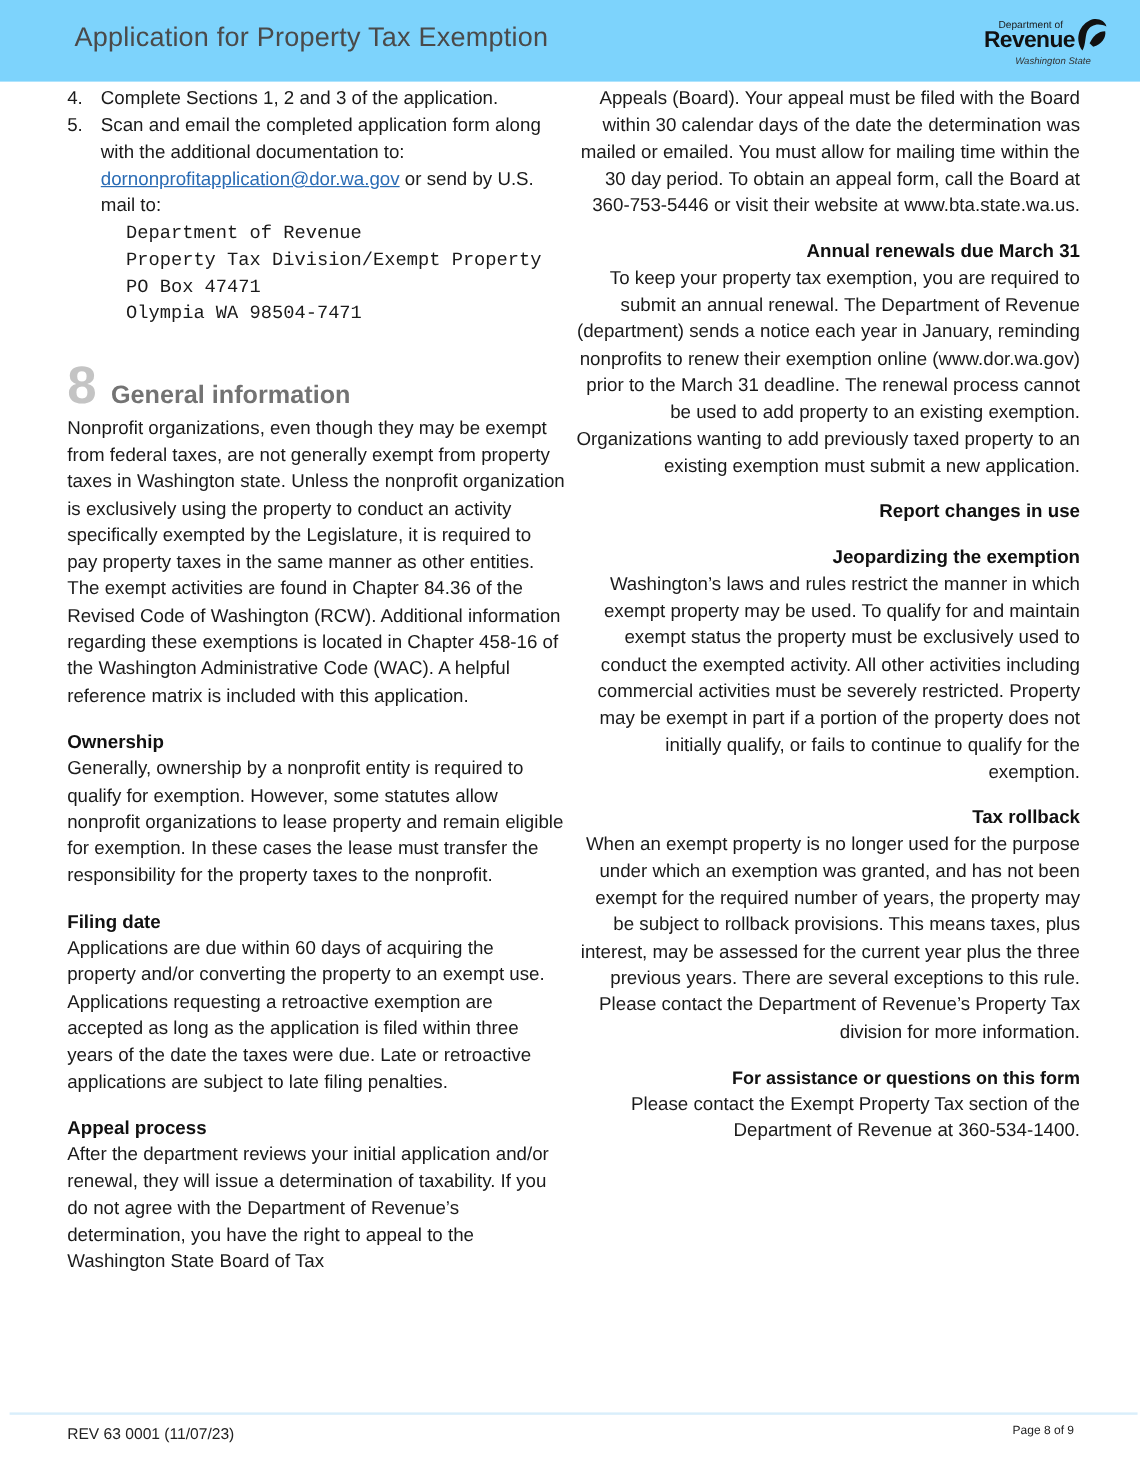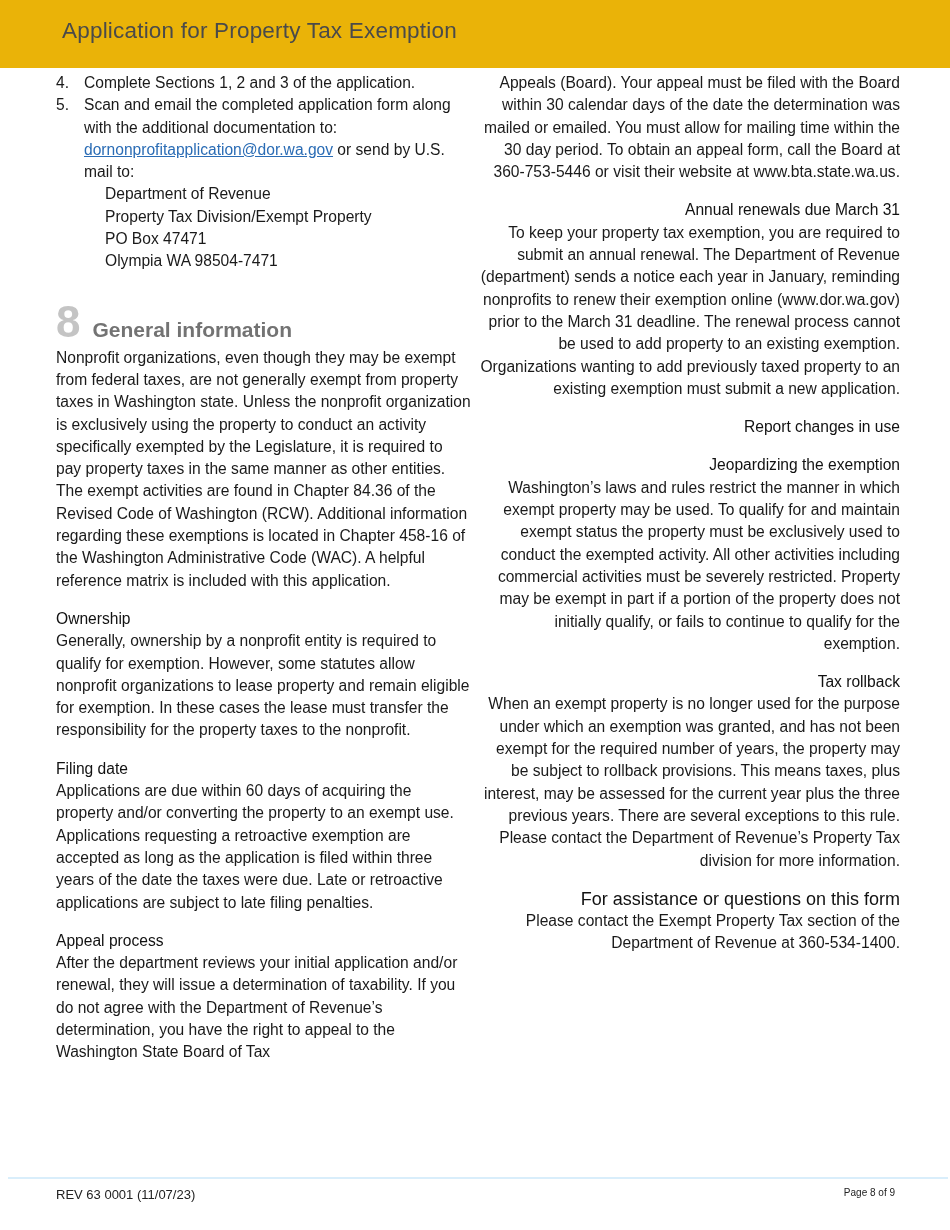--- a/index.html
+++ b/index.html
@@ -2,58 +2,67 @@
 <html><head>
 <meta charset="utf-8">
 <style>
   html, body { margin: 0; padding: 0; }
   body {
     width: 950px; height: 1230px; background: #ffffff; position: relative; overflow: hidden;
     font-family: "Liberation Sans", "DejaVu Sans", sans-serif; color: #1a1a1a;
   }
   .header {
     position: absolute; left: 0; top: 0; width: 950px; height: 68px;
-    background: #eab308;
+    background: #7dd3fc;
   }
   .header-title {
     position: absolute; left: 62px; top: 18px; font-size: 22.5px; color: #4a4a4a;
     letter-spacing: 0.2px;
   }
   .logo { position: absolute; left: 818px; top: 12px; width: 110px; height: 46px; }
   .logo .dept { position: absolute; left: 14px; top: 3px; font-size: 8.5px; color: #1a1a1a; }
   .logo .rev { position: absolute; left: 2px; top: 11px; font-size: 19px; font-weight: bold; color: #111; letter-spacing: -0.5px; }
   .logo .wa { position: absolute; left: 28px; top: 34px; font-size: 8px; font-style: italic; color: #333; }
   .logo svg { position: absolute; left: 76px; top: 2px; }
 
   .col { position: absolute; top: 72px; font-size: 15.6px; line-height: 22.3px; }
   .col-left { left: 56px; width: 415px; }
   .col-right { left: 480px; width: 420px; text-align: right; }
 
   .list-item { display: flex; }
   .list-item .num { width: 28px; flex: none; }
-  .addr { padding-left: 49px; }
+  .addr { padding-left: 49px; font-family: Liberation Mono, monospace; }
   .link { color: #2a6cb5; text-decoration: underline; }
 
   .section-head { display: flex; align-items: baseline; margin-top: 20px; margin-bottom: 2px; }
   .section-num { font-size: 44px; font-weight: bold; color: #c4c4c4; line-height: 46px; margin-right: 12px; }
   .section-title { font-size: 21px; font-weight: bold; color: #737373; }
 
-  .sub-head { font-weight: normal; color: #111; margin-top: 16px; }
-  .sub-head.large { font-size: 18px; margin-top: 16px; }
+  .sub-head { font-weight: bold; color: #111; margin-top: 16px; }
+  .sub-head.large { font-size: 15px; margin-top: 16px; }
   p { margin: 0; }
 
   .footer-line { position: absolute; left: 8px; top: 1177px; width: 940px; height: 1.5px; background: #d9eefb; }
   .footer-left { position: absolute; left: 56px; top: 1187px; font-size: 13px; color: #222; }
   .footer-right { position: absolute; right: 55px; top: 1187px; font-size: 10px; color: #222; }
 </style>
 </head>
 <body>
 
 <div class="header">
   <div class="header-title">Application for Property Tax Exemption</div>
+  <div class="logo">
+    <span class="dept">Department of</span>
+    <span class="rev">Revenue</span>
+    <span class="wa">Washington State</span>
+    <svg width="30" height="30" viewBox="0 0 30 30">
+      <path d="M8 28 C2 20 4 8 14 3 C20 0 27 3 28 8 C22 5 15 6 12 12 C10 17 11 23 8 28 Z" fill="#111"></path>
+      <path d="M14 22 C17 16 21 12 27 12 C28 17 24 23 17 25 Z" fill="#111"></path>
+    </svg>
+  </div>
 </div>
 
 <div class="col col-left">
   <div class="list-item">
     <span class="num">4.</span>
     <span>Complete Sections 1, 2 and 3 of the application.</span>
   </div>
   <div class="list-item">
     <span class="num">5.</span>
     <span><span>Scan and email the completed application form along with the additional documentation to: </span><a class="link" href="mailto:dornonprofitapplication@dor.wa.gov">dornonprofitapplication@dor.wa.gov</a><span> or send by U.S. mail to:</span></span>

